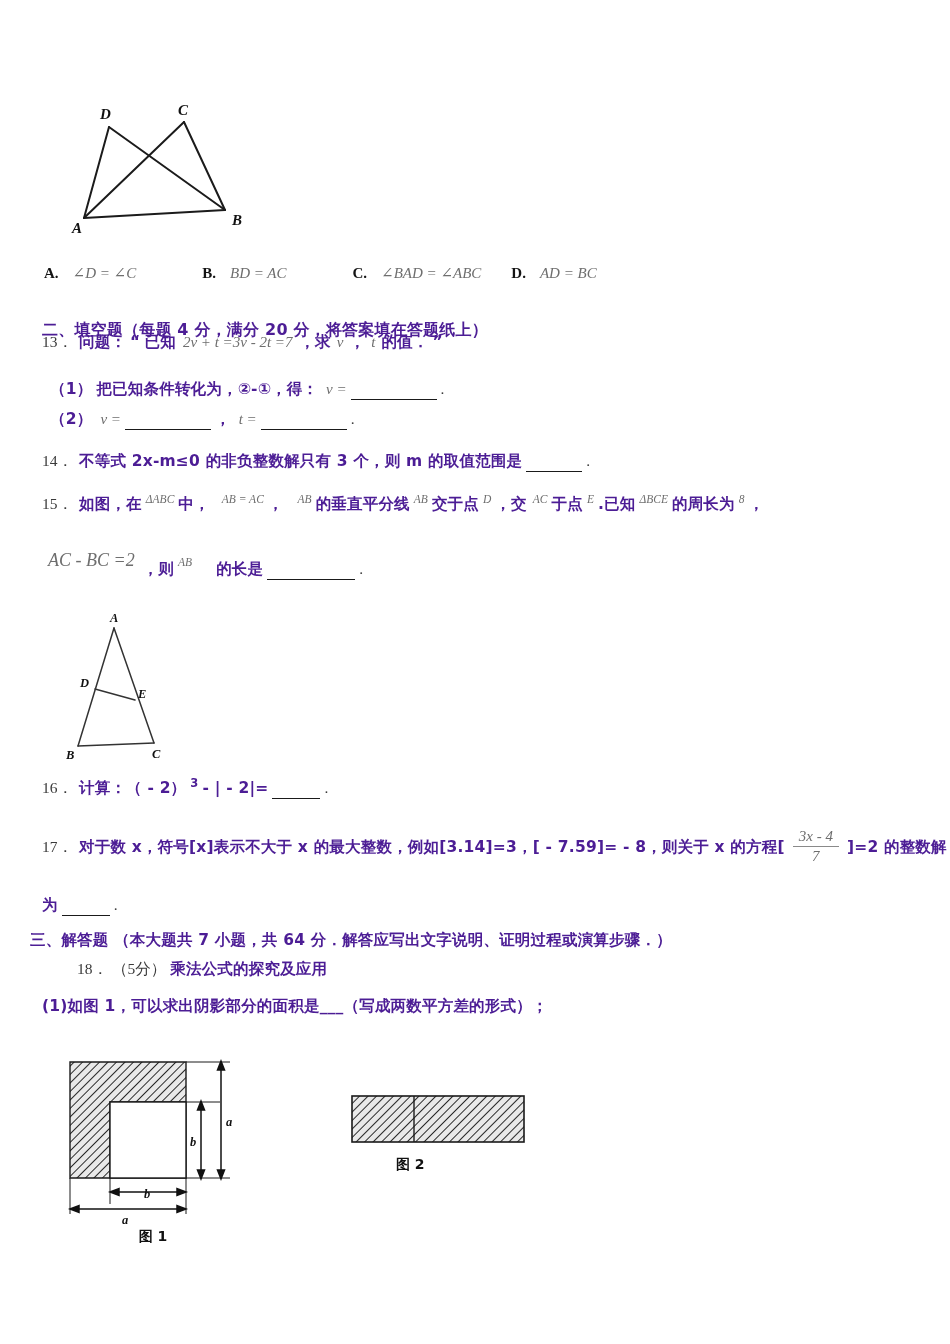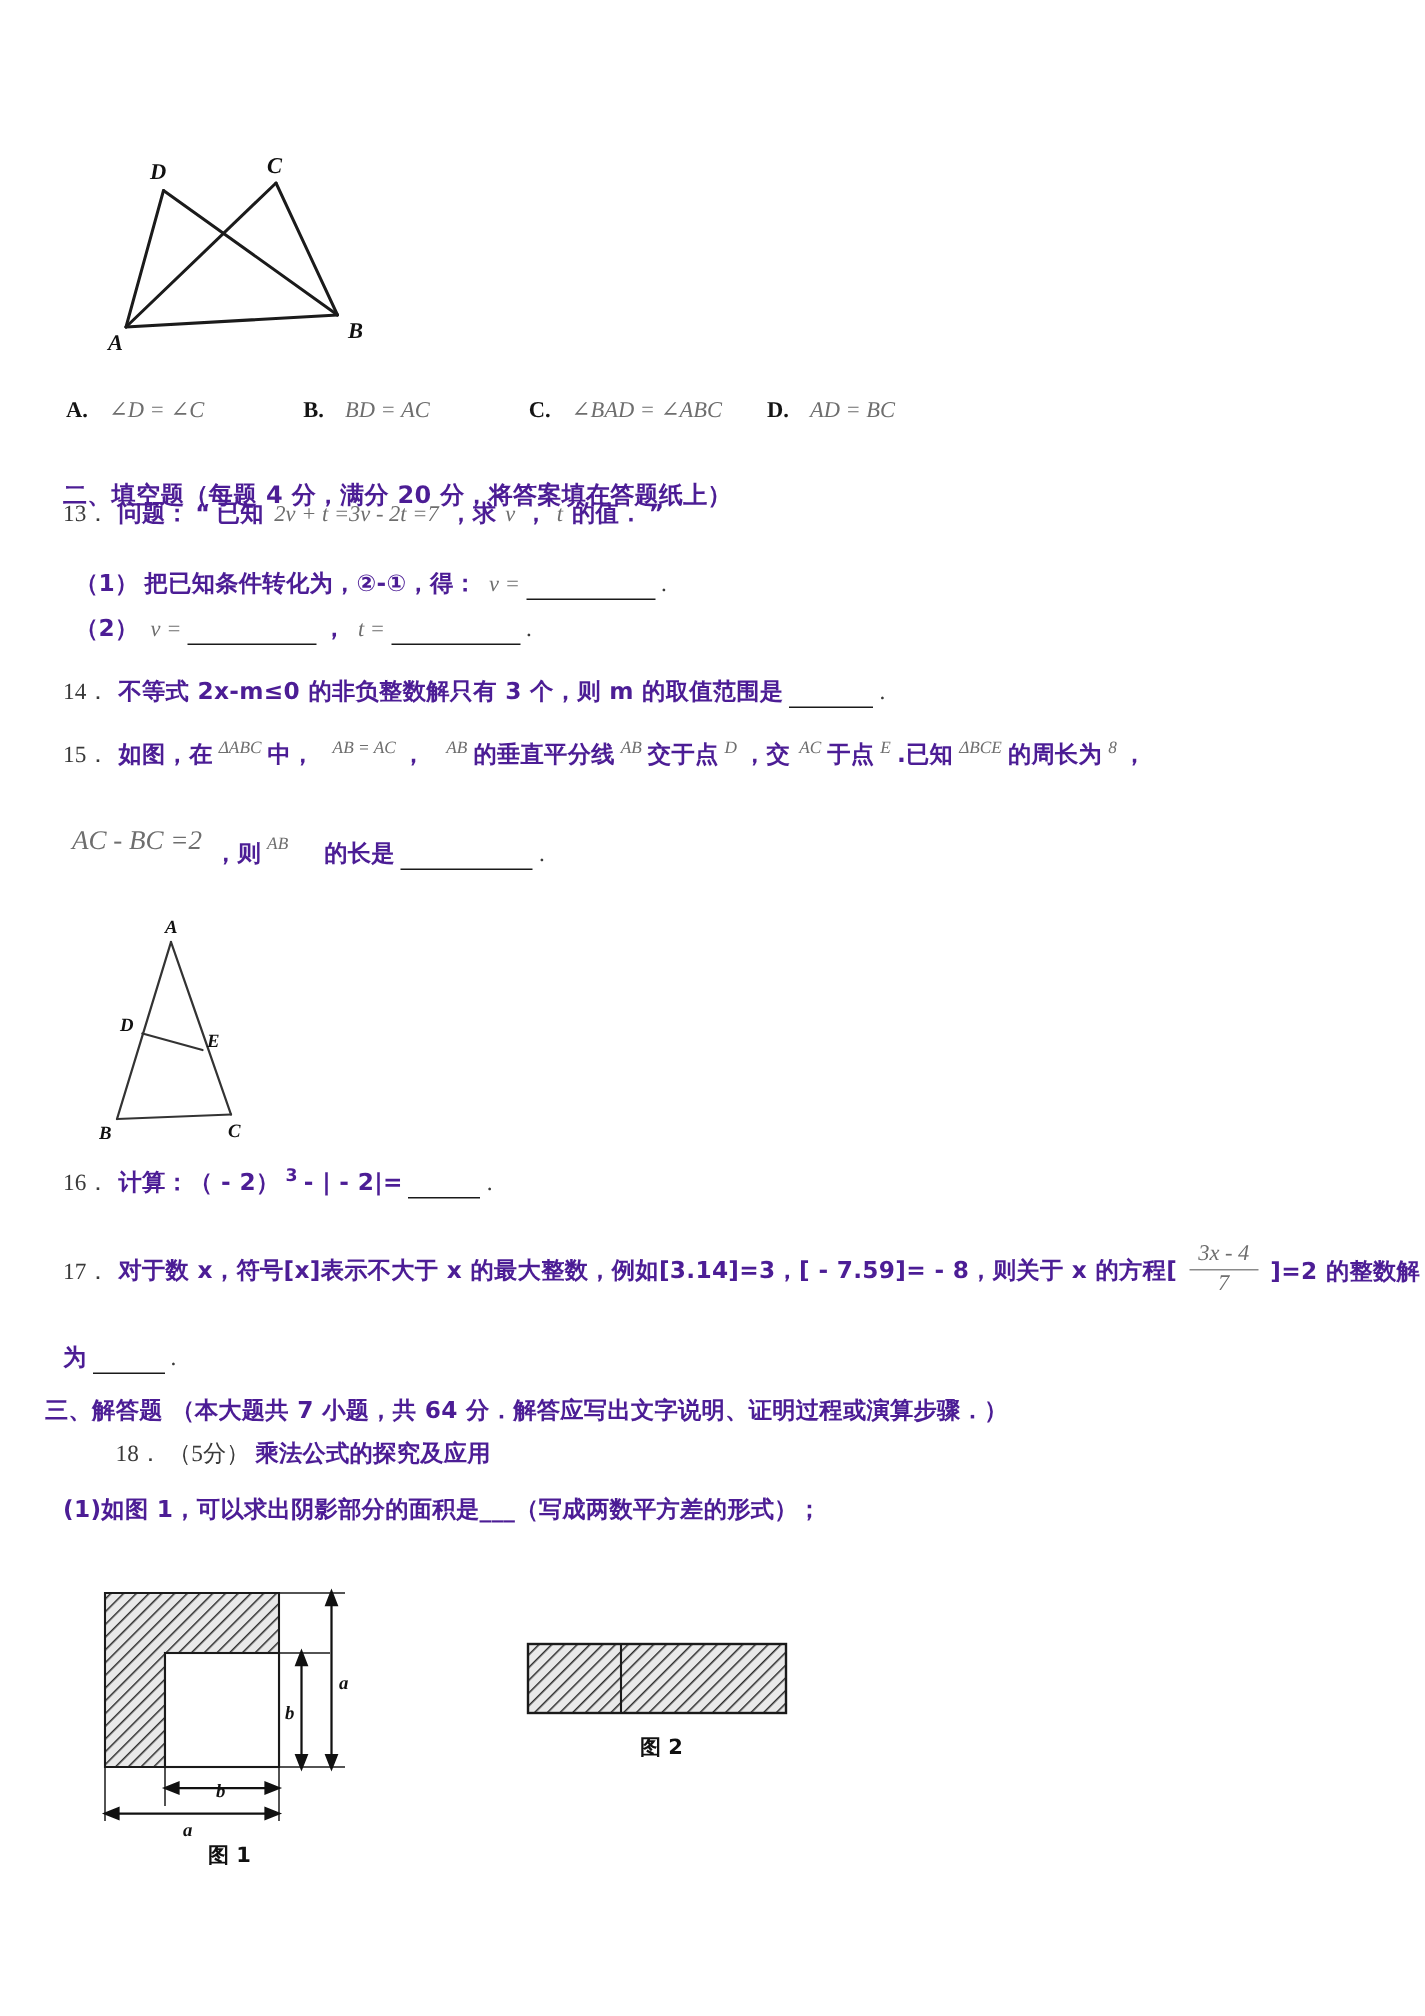--- a/index.html
+++ b/index.html
@@ -327,16 +327,16 @@
     <svg width="200" height="80" viewBox="0 0 200 80">
       <defs>
         <pattern id="hatch2" width="6" height="6" patternUnits="userSpaceOnUse" patternTransform="rotate(45)">
           <rect width="6" height="6" fill="#e9e9e9"></rect>
           <line x1="0" y1="0" x2="0" y2="6" stroke="#2a2a2a" stroke-width="2"></line>
         </pattern>
       </defs>
       <rect x="4" y="6" width="172" height="46" fill="url(#hatch2)" stroke="#1a1a1a" stroke-width="1.6"></rect>
       <line x1="66" y1="6" x2="66" y2="52" stroke="#1a1a1a" stroke-width="1.4"></line>
     </svg>
-    <div class="fig-label" style="position:absolute; left:48px; top:66px; width:90px; text-align:center;">图 2</div>
+    <div class="fig-label" style="position:absolute; left:48px; top:66px; width:90px; text-align:left;">图 2</div>
   </div>
 
 </div>
 
 </body></html>

